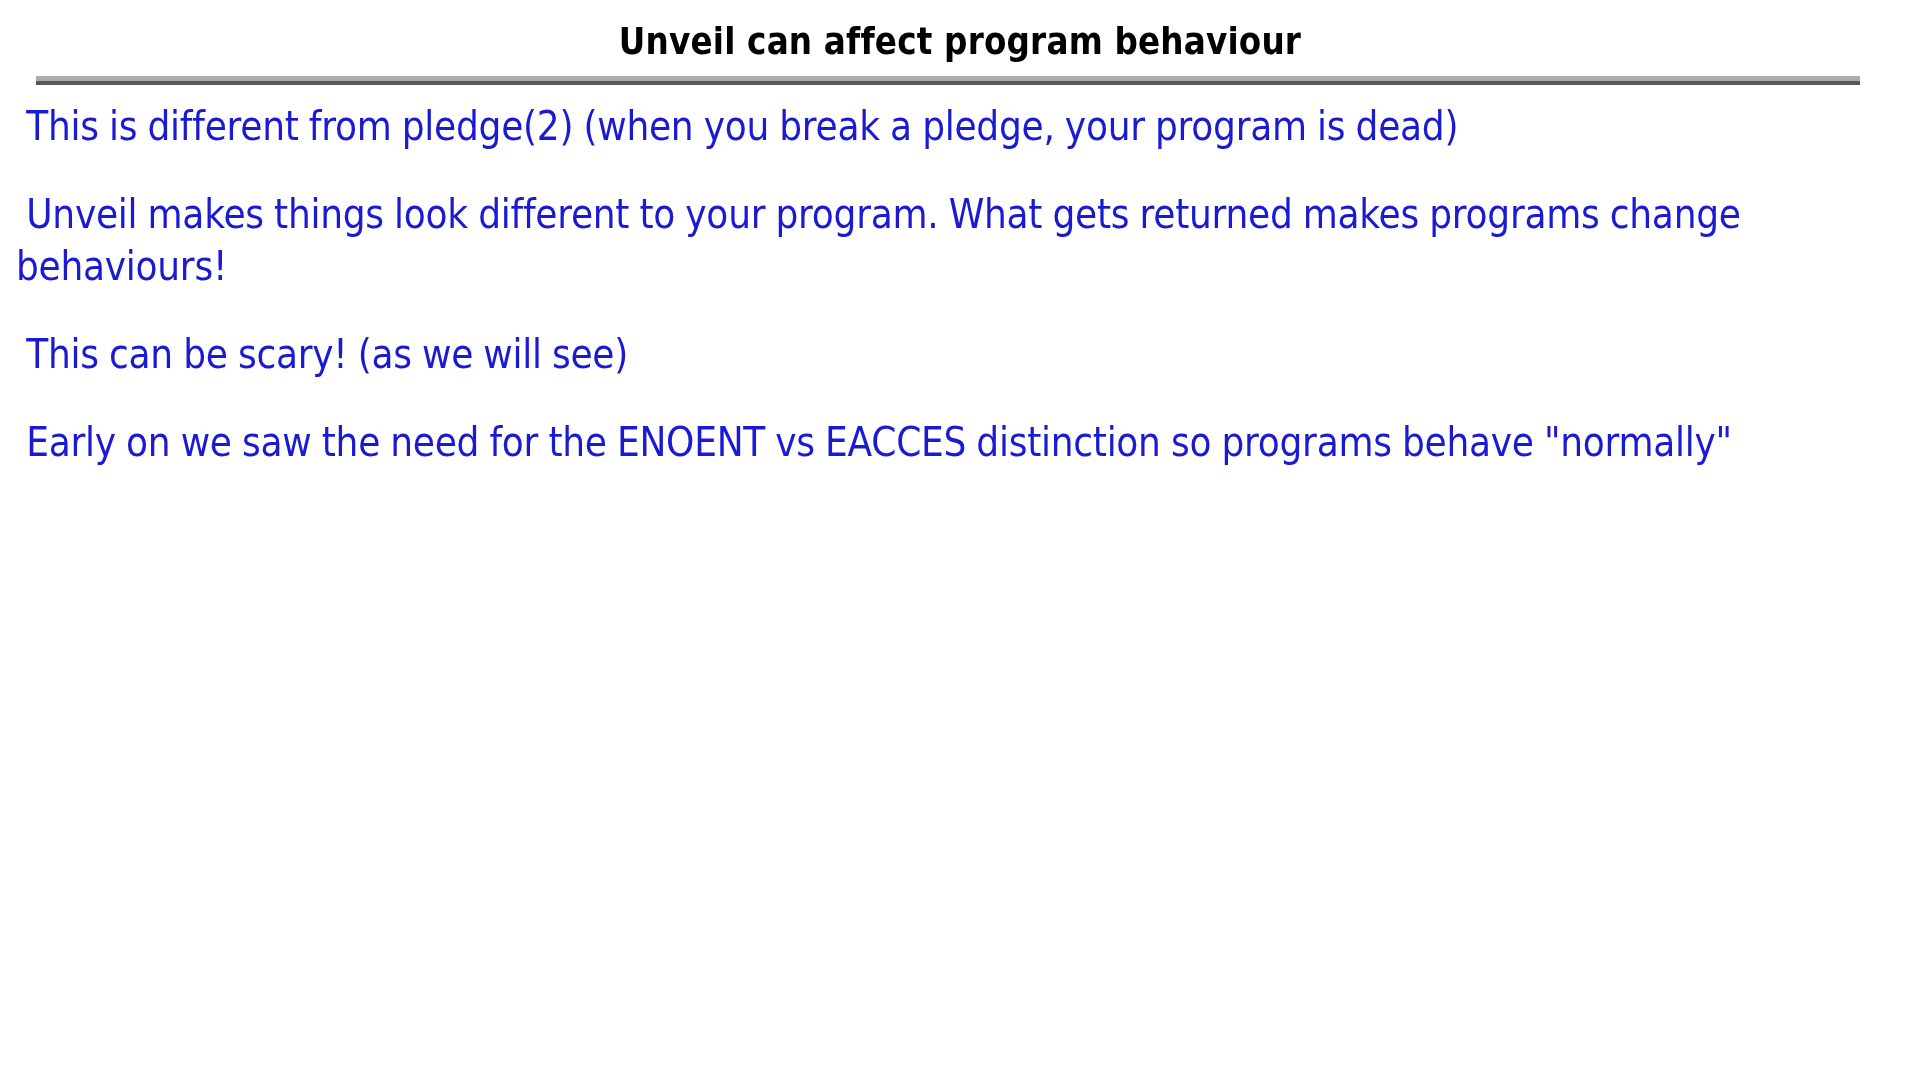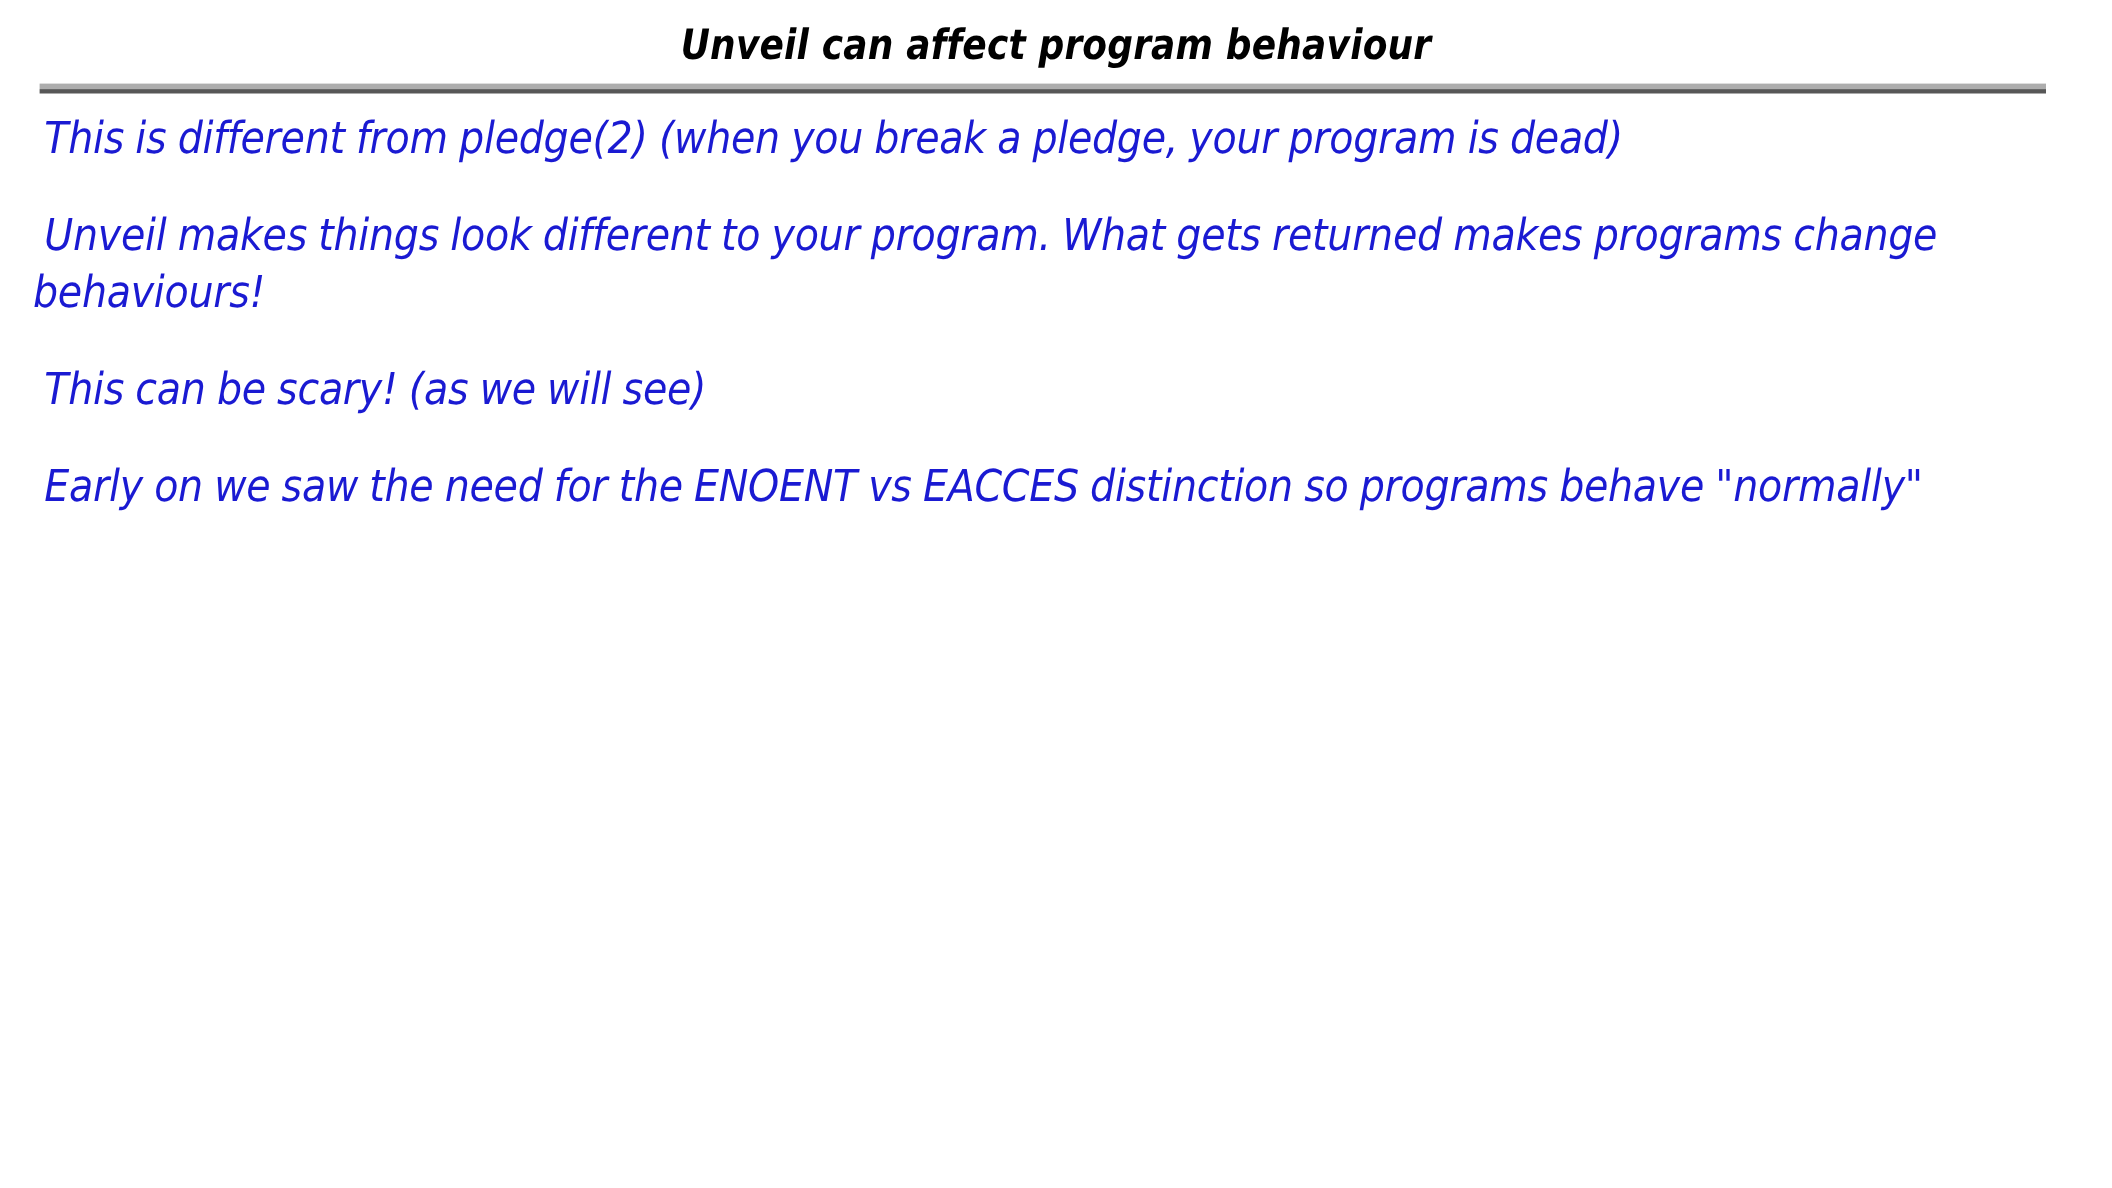--- a/index.html
+++ b/index.html
@@ -13,21 +13,20 @@
     overflow: hidden;
     font-family: "DejaVu Sans", sans-serif;
   }
 
   .slide {
     position: relative;
     width: 1920px;
     height: 1080px;
     background: #ffffff;
     box-sizing: border-box;
-    font-style: italic;
   }
 
   
   .slide-title {
     position: absolute;
     left: 0;
     top: 18px;
     width: 1920px;
     text-align: center;
     color: #000000;
@@ -62,21 +61,21 @@
     left: 0;
     top: 5px;
     width: 100%;
     height: 4px;
     background: #575757;
   }
 
   
   .body-block {
     position: absolute;
-    left: 30px;
+    left: 16px;
     top: 96px;
     width: 1870px;
   }
 
   .para {
     color: #1a1ad2;
     font-family: "DejaVu Sans", sans-serif;
     font-size: 40px;
     line-height: 52px;
     letter-spacing: -0.3px;

